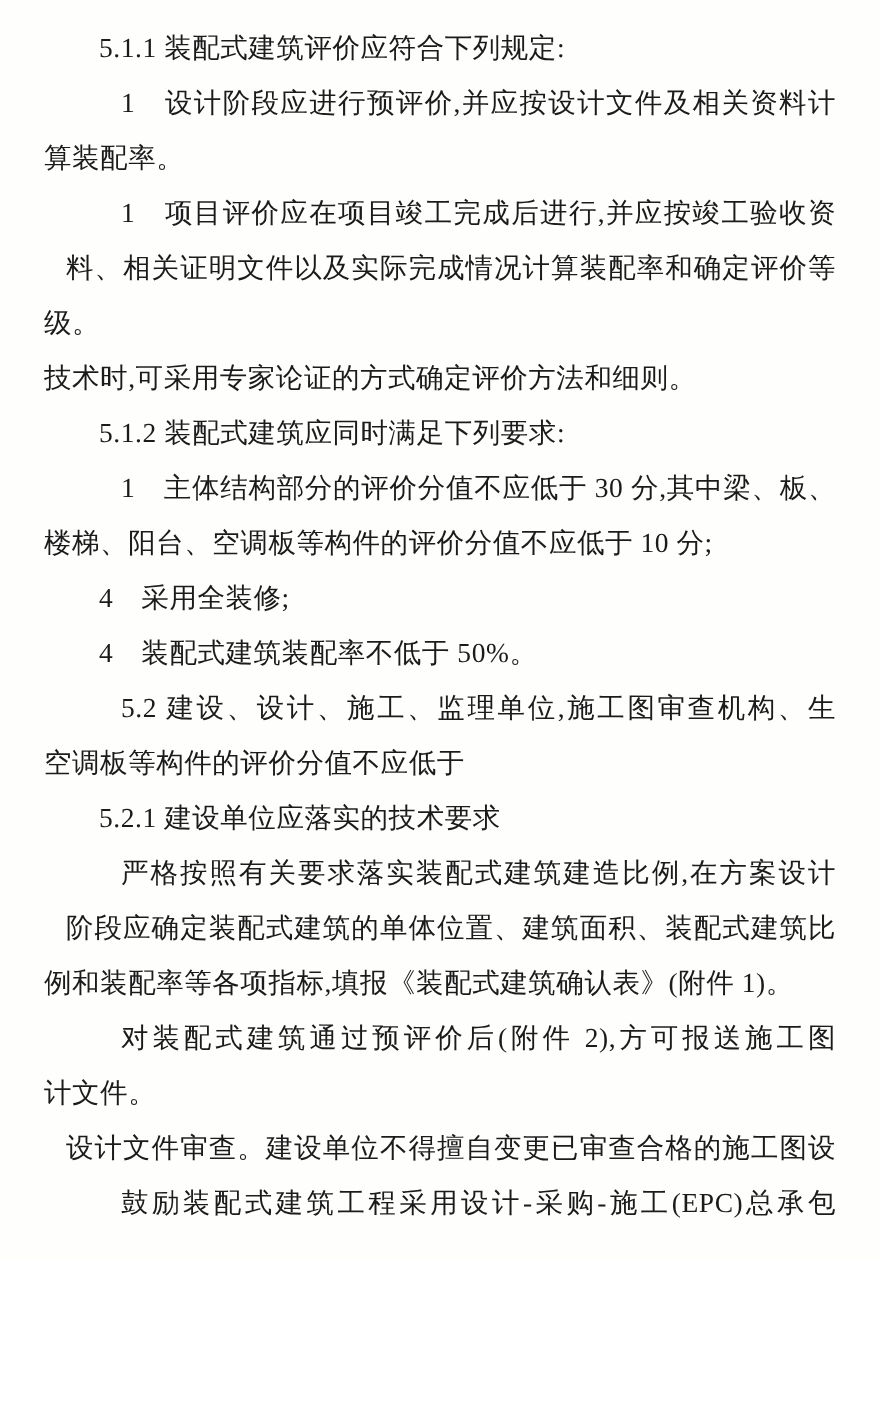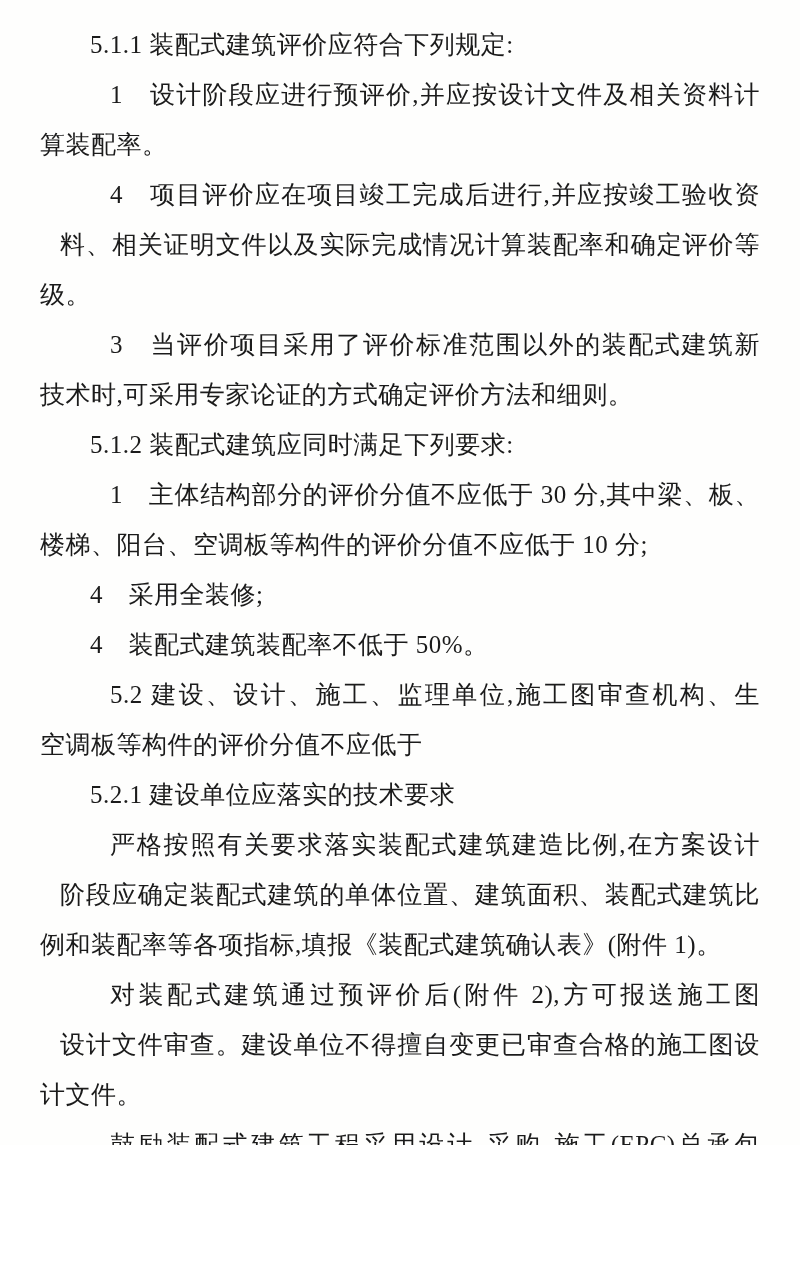--- a/index.html
+++ b/index.html
@@ -49,35 +49,34 @@
   }
 </style>
 </head>
 <body>
 
 <div class="page">
   <div class="content">
     <p class="line indent">5.1.1 装配式建筑评价应符合下列规定:</p>
     <p class="line indent full">1　设计阶段应进行预评价,并应按设计文件及相关资料计</p>
     <p class="line">算装配率。</p>
-    <p class="line indent full">4　项目评价应在项目竣工完成后进行,并应按竣工验收资</p>
+    <p class="line indent full">1　项目评价应在项目竣工完成后进行,并应按竣工验收资</p>
     <p class="line full">料、相关证明文件以及实际完成情况计算装配率和确定评价等</p>
     <p class="line">级。</p>
-    <p class="line indent full">3　当评价项目采用了评价标准范围以外的装配式建筑新</p>
     <p class="line">技术时,可采用专家论证的方式确定评价方法和细则。</p>
     <p class="line indent">5.1.2 装配式建筑应同时满足下列要求:</p>
     <p class="line indent full">1　主体结构部分的评价分值不应低于 30 分,其中梁、板、</p>
     <p class="line">楼梯、阳台、空调板等构件的评价分值不应低于 10 分;</p>
     <p class="line indent">4　采用全装修;</p>
     <p class="line indent">4　装配式建筑装配率不低于 50%。</p>
     <p class="line indent full">5.2 建设、设计、施工、监理单位,施工图审查机构、生</p>
     <p class="line">空调板等构件的评价分值不应低于</p>
     <p class="line indent">5.2.1 建设单位应落实的技术要求</p>
     <p class="line indent full">严格按照有关要求落实装配式建筑建造比例,在方案设计</p>
     <p class="line full">阶段应确定装配式建筑的单体位置、建筑面积、装配式建筑比</p>
     <p class="line">例和装配率等各项指标,填报《装配式建筑确认表》(附件 1)。</p>
     <p class="line indent full">对装配式建筑通过预评价后(附件 2),方可报送施工图</p>
+    <p class="line">计文件。</p>
     <p class="line full">设计文件审查。建设单位不得擅自变更已审查合格的施工图设</p>
-    <p class="line">计文件。</p>
     <p class="line indent full">鼓励装配式建筑工程采用设计-采购-施工(EPC)总承包</p>
   </div>
   <div class="page-number">— 5 —</div>
 </div>
 
 </body></html>

